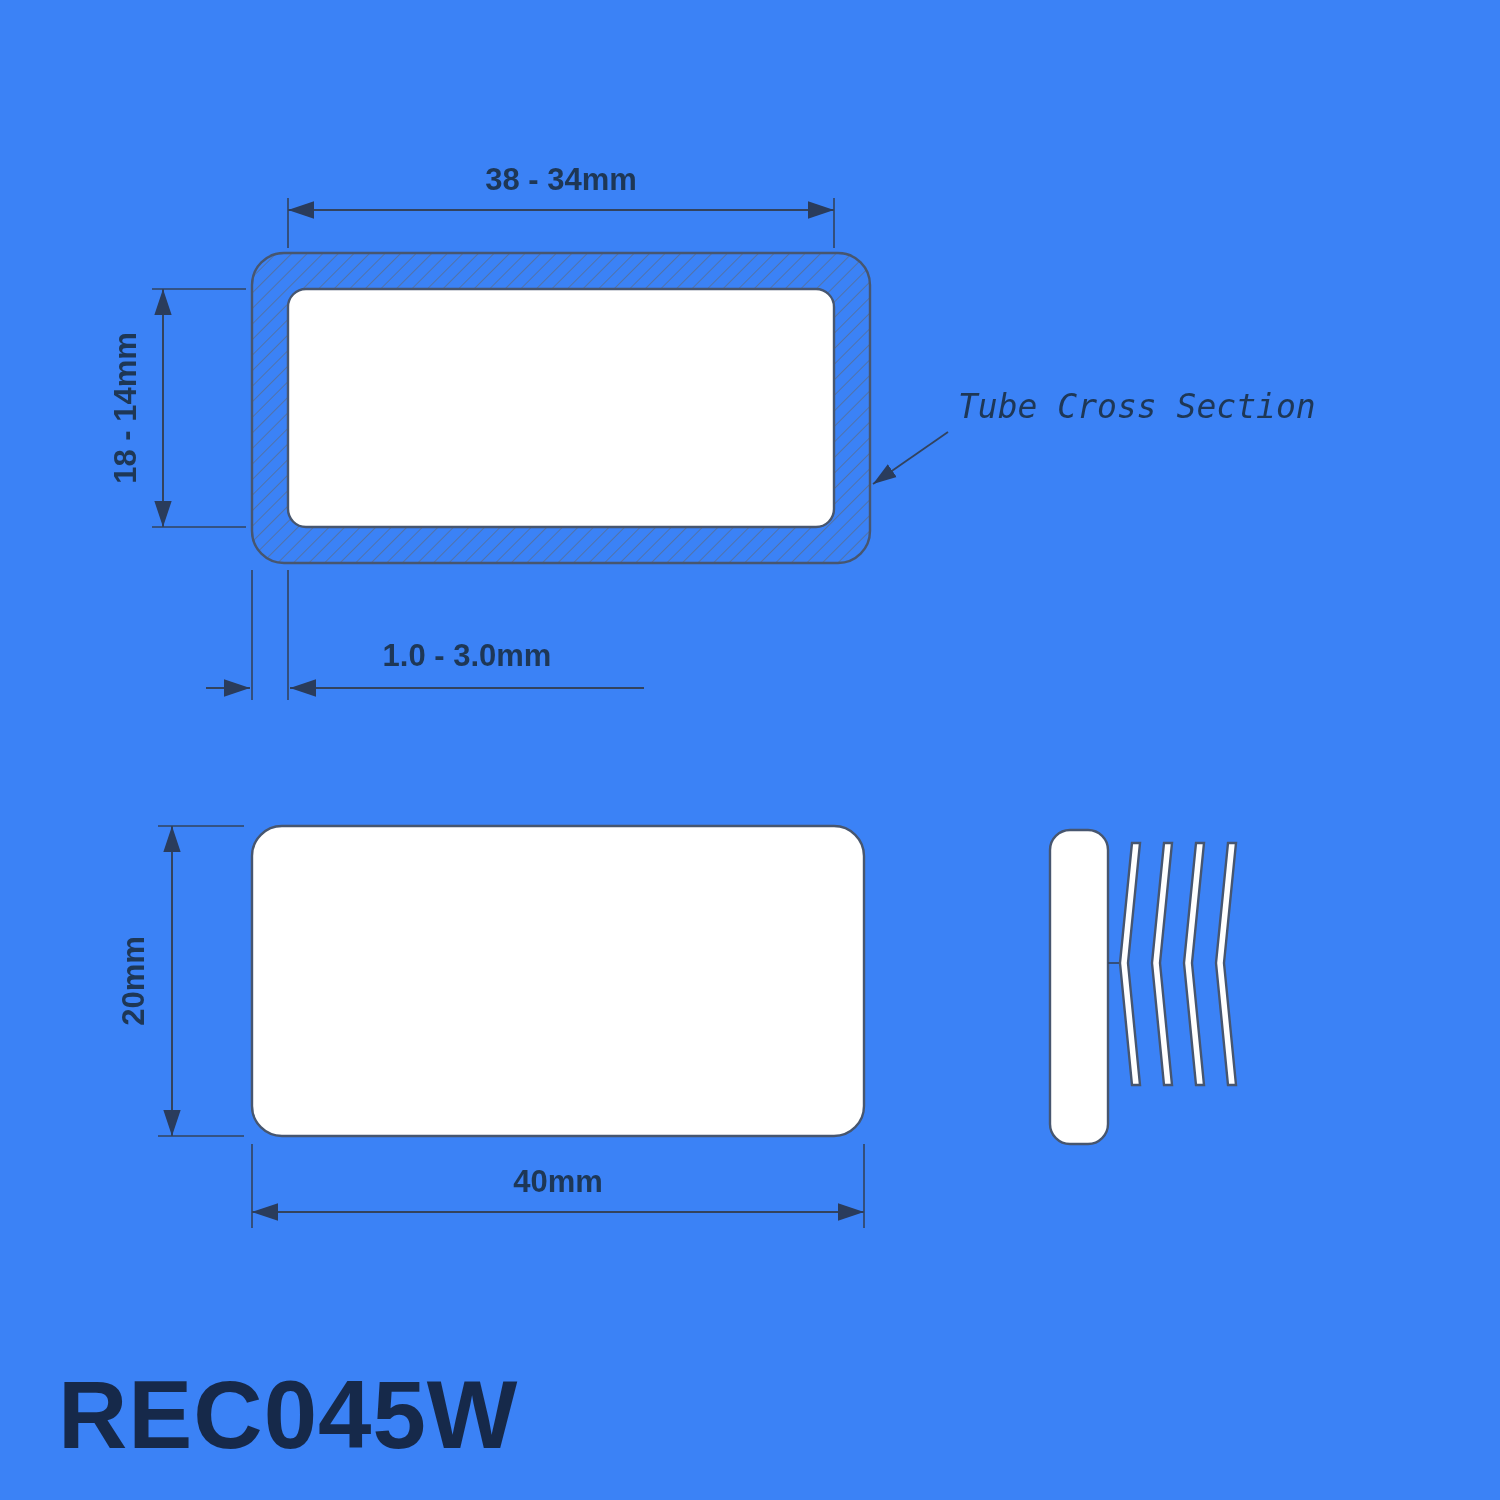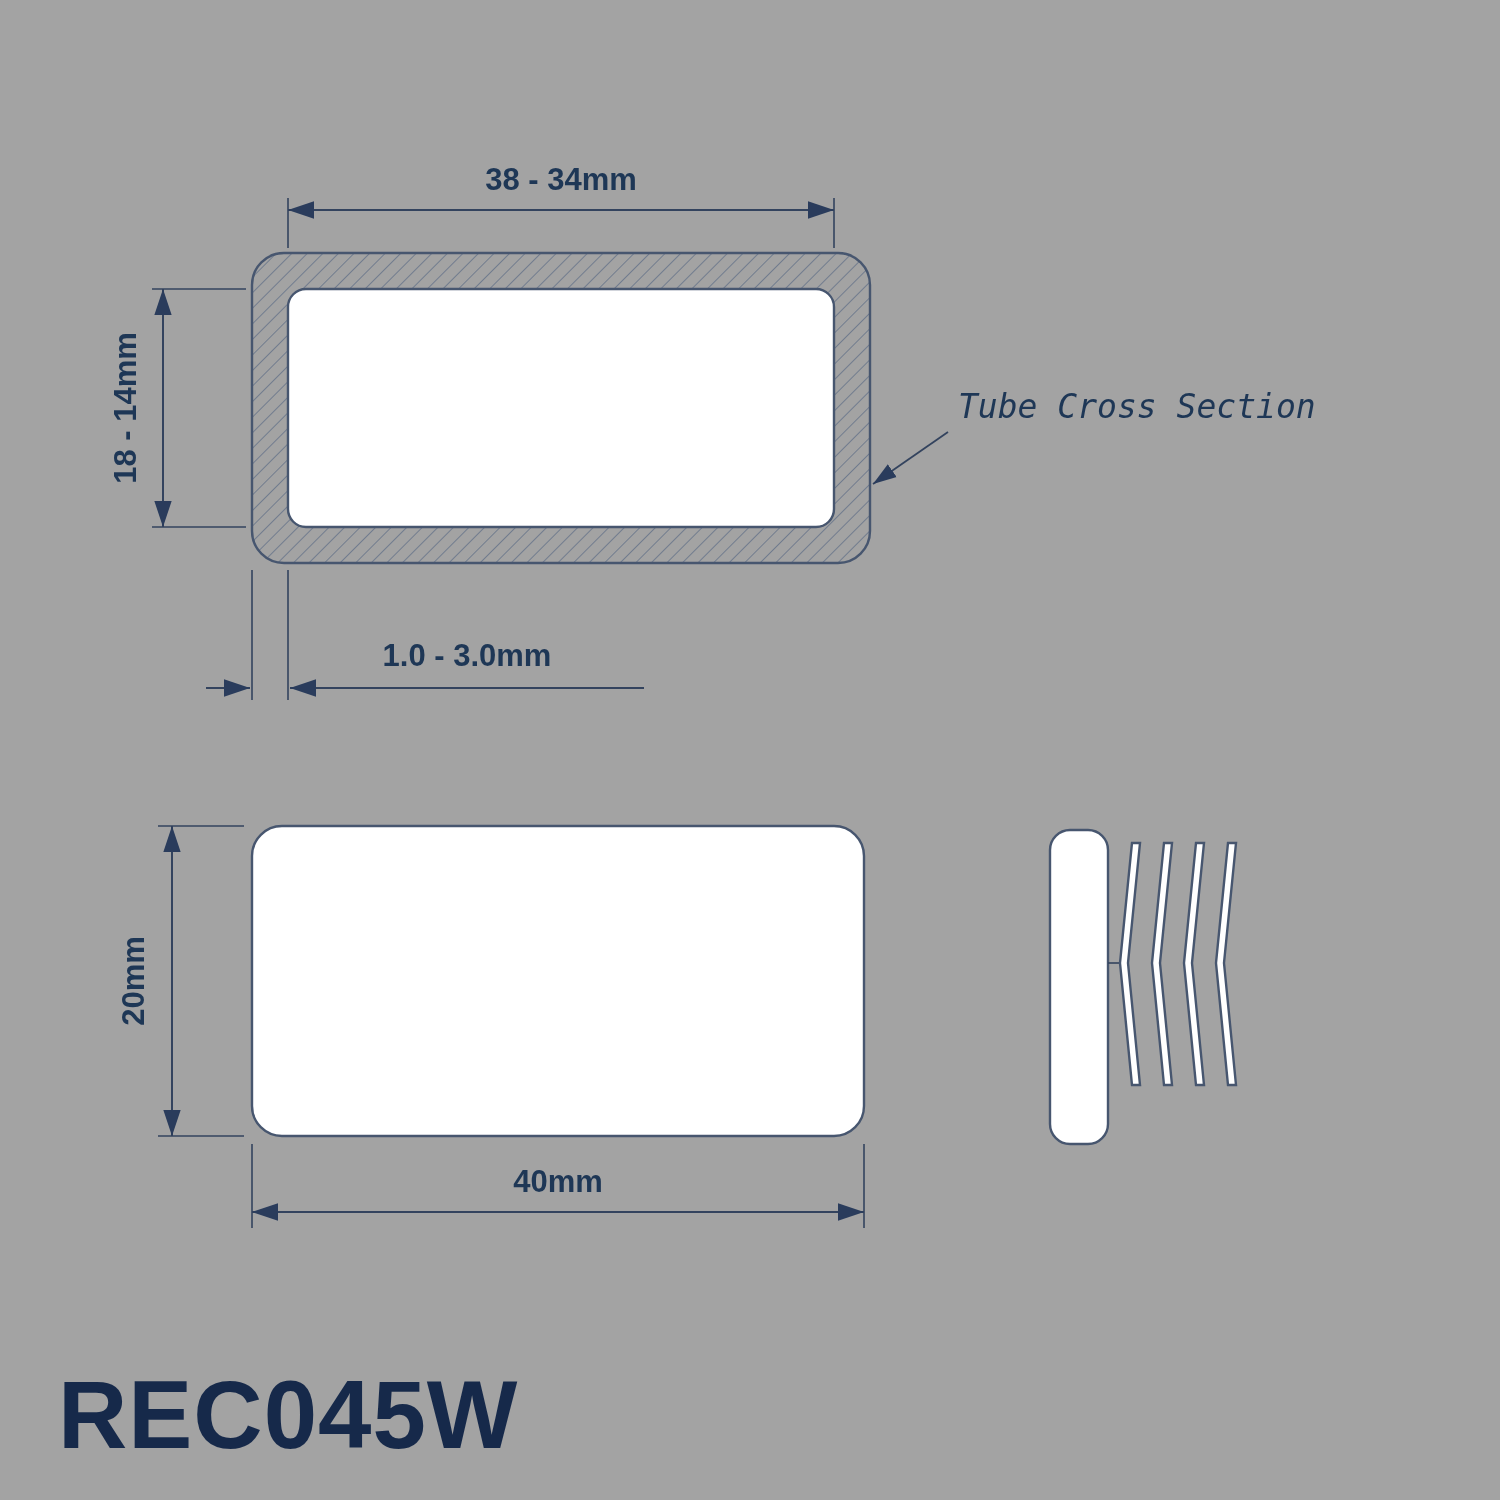--- a/index.html
+++ b/index.html
@@ -1,20 +1,20 @@
 <!DOCTYPE html>
 <html><head>
 <meta charset="utf-8">
 <style>
   html, body { margin: 0; padding: 0; background: #ffffff; }
   .canvas {
     position: relative;
     width: 1500px;
     height: 1500px;
-    background: #a3a3a3;
+    background: #3b82f6;
     font-family: "Liberation Sans", sans-serif;
   }
   svg { display: block; }
   .outline   { fill: #ffffff; stroke: #47566f; stroke-width: 2.4; }
   .hatched   { stroke: #47566f; stroke-width: 2.4; }
   .dim-line  { fill: none; stroke: #33435e; stroke-width: 2; }
   .ext-line  { fill: none; stroke: #33435e; stroke-width: 1.6; }
   .leader    { fill: none; stroke: #33435e; stroke-width: 1.8; }
   .dim-label    { font-family: "Liberation Sans", sans-serif; font-size: 31px; font-weight: bold; }
   .callout-label{ font-family: "DejaVu Sans Mono", monospace; font-size: 33px; font-style: italic; }

